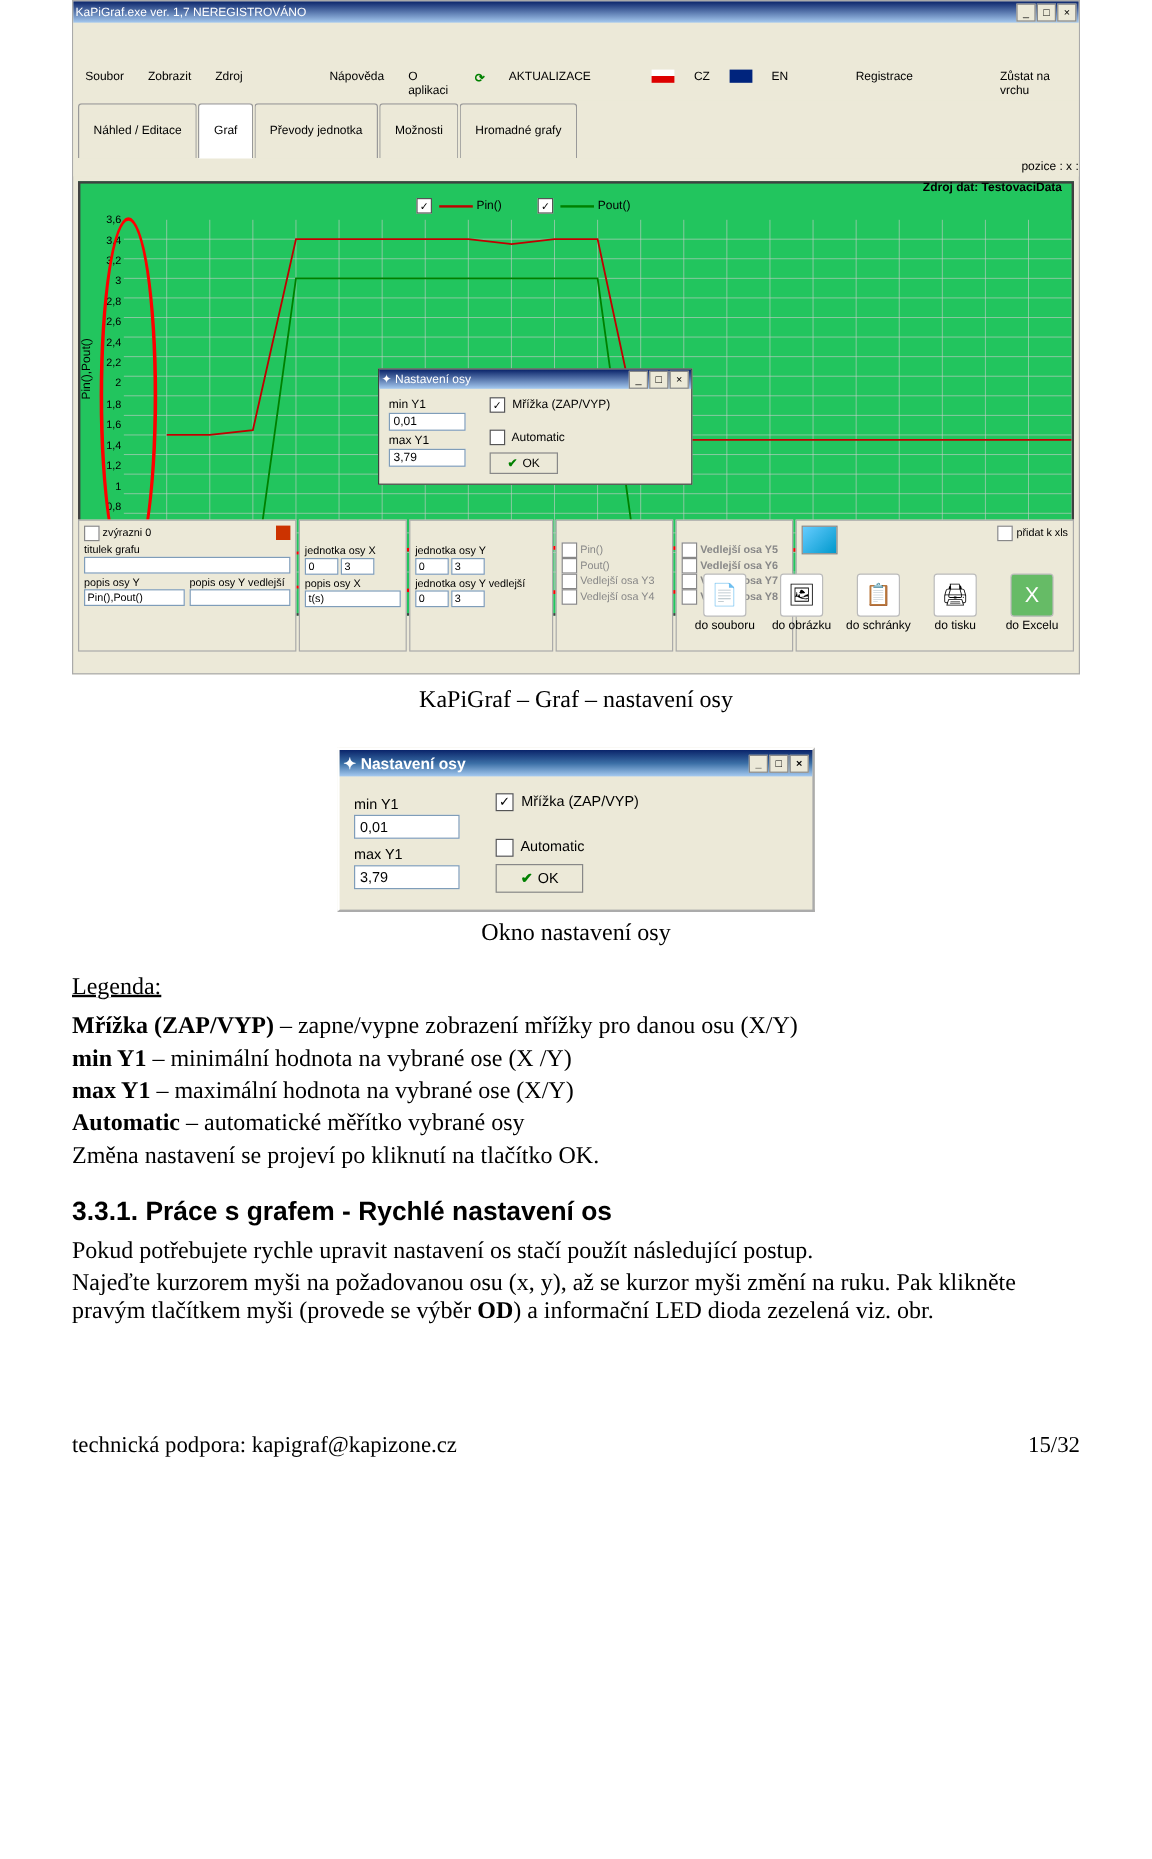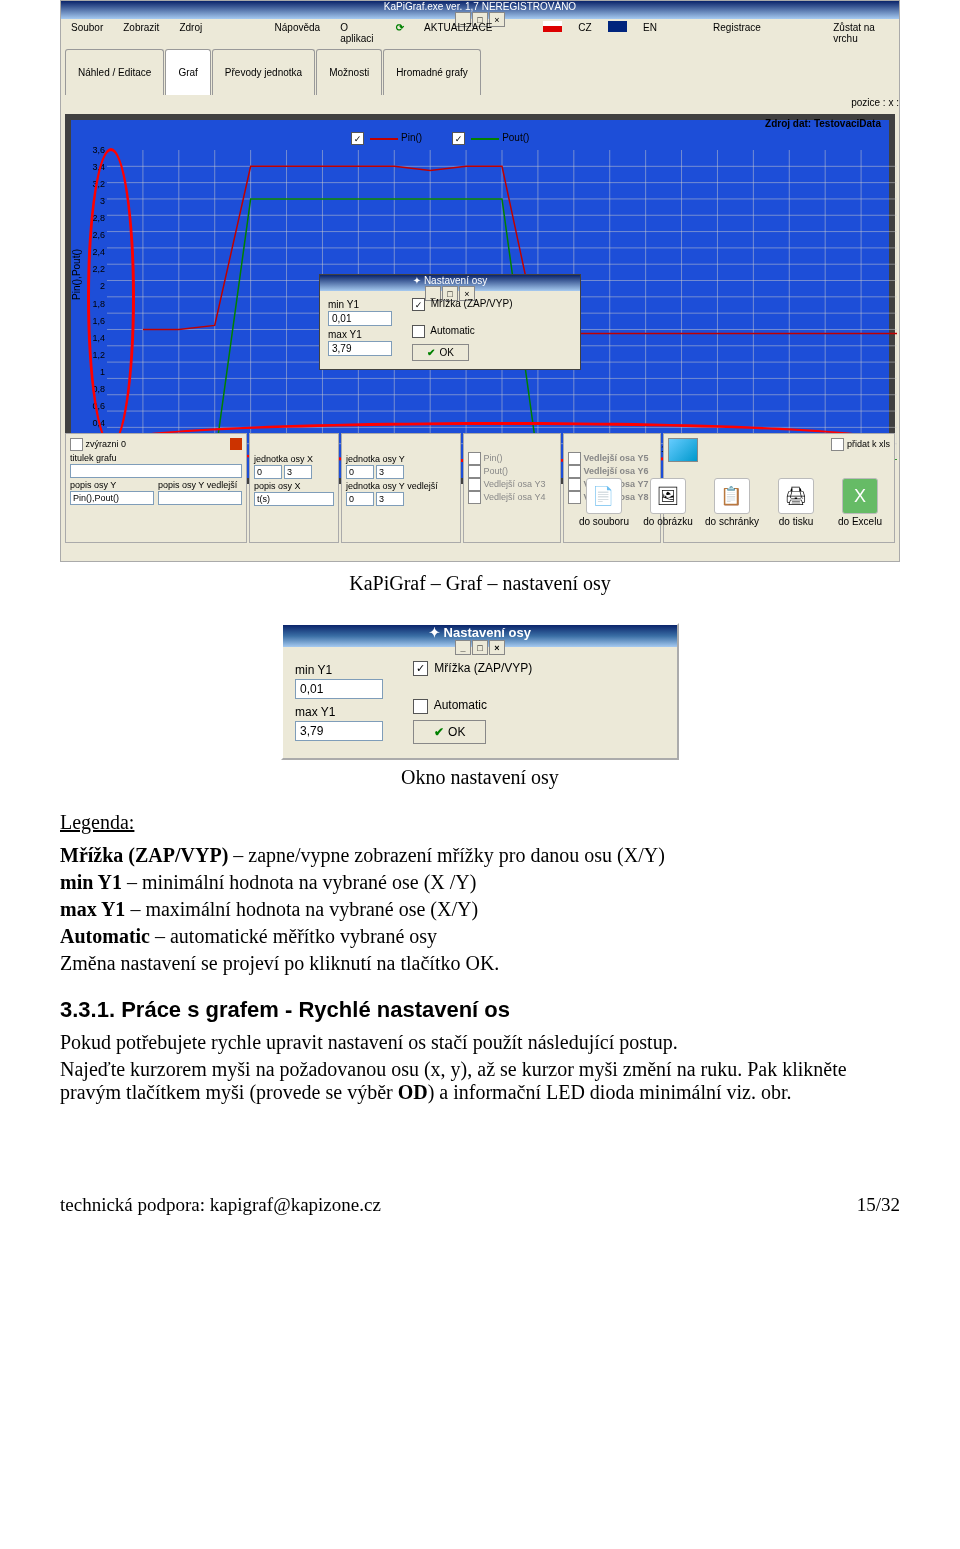--- a/index.html
+++ b/index.html
@@ -1,29 +1,29 @@
 <!DOCTYPE html>
 <html><head>
 <meta charset="utf-8">
 <style>
   body { margin:0; font-family: "Times New Roman", Georgia, serif; font-size:18px; color:#000; background:#fff; }
   .page { width:960px; margin:0 auto; position:relative; min-height:1549px; box-sizing:border-box; padding:0 60px 40px 60px;}
   .screenshot { border:1px solid #aaa; background:#ece9d8; font-family: Tahoma, Verdana, sans-serif; font-size:10px; color:#000; }
   
   #bigshot { width:838px; height:560px; position:relative; overflow:hidden; }
-  .titlebar { height:18px; background:linear-gradient(#0a246a,#a6caf0); color:#fff; display:flex; align-items:center; padding:0 2px; font-size:10px; justify-content:space-between;flex-direction:column;}
+  .titlebar { height:18px; background:linear-gradient(#0a246a,#a6caf0); color:#fff; display:flex; align-items:center; padding:0 2px; font-size:10px; justify-content:space-between;}
   .titlebar .tbtns { display:flex; gap:1px;}
   .tbtns span { width:14px; height:13px; background:#ece9d8; border:1px solid #888; color:#000; display:flex; align-items:center; justify-content:center; font-size:9px;}
   .menubar, .menubar2 { display:flex; gap:12px; padding:2px 6px; background:#ece9d8; font-size:10px; }
-  .menubar span, .menubar2 span { padding:1px 4px; }
+  .menubar span, .menubar2 span { padding:1px 4px;margin-top:37px; }
   .flag { width:14px; height:9px; display:inline-block; vertical-align:middle;}
   .tabrow { display:flex; gap:1px; padding:2px 4px 0 4px; background:#ece9d8; }
   .tab { padding:17px 12px; border:1px solid #999; border-bottom:none; background:#ece9d8; font-size:10px; border-radius:3px 3px 0 0;}
   .tab.active { background:#fff; }
-  .chartframe { margin:4px; border:6px solid #404040; background:#1d4ed8; height:358px; position:relative;}
+  .chartframe { margin:4px; border:2px solid #404040; background:#22c55e; height:358px; position:relative;}
   .ytick { position:absolute; font-size:9px; text-align:right; width:22px;}
   .xtick { position:absolute; font-size:9px; }
   .ylabel { position:absolute; left:0px; top:180px; transform:rotate(-90deg); transform-origin:left top; font-size:10px;}
   .redellipse { position:absolute; border:3px solid red; border-radius:50%;}
   .chartsvg { position:absolute; }
   .legendrow { position:absolute; left:280px; top:12px; font-size:10px; display:flex; gap:30px; align-items:center;}
   .cb { width:11px; height:11px; border:1px solid #555; display:inline-flex; align-items:center; justify-content:center; margin-right:3px; vertical-align:middle; background:#fff; font-size:9px;}
   .bottompanels { position:absolute; left:4px; right:4px; bottom:18px; height:110px; display:flex; gap:2px;}
   .panel { border:1px solid #aaa; padding:4px; font-size:9px; background:#ece9d8; }
   .panel input[type=text]{ width:100%; font-size:9px; border:1px solid #7f9db9; padding:1px 2px; box-sizing:border-box;}
@@ -330,21 +330,21 @@
   <div class="doc">
     <div class="legendhdr">Legenda:</div>
     <p><b>Mřížka (ZAP/VYP)</b><span> – zapne/vypne zobrazení mřížky pro danou osu (X/Y)</span></p>
     <p><b>min Y1</b><span> – minimální hodnota na vybrané ose (X /Y)</span></p>
     <p><b>max Y1</b><span> – maximální hodnota na vybrané ose (X/Y)</span></p>
     <p><b>Automatic</b><span> – automatické měřítko vybrané osy</span></p>
     <p>Změna nastavení se projeví po kliknutí na tlačítko OK.</p>
 
     <h3 class="sec">3.3.1. Práce s grafem -  Rychlé nastavení os</h3>
     <p>Pokud potřebujete rychle upravit nastavení os stačí použít následující postup.</p>
-    <p><span>Najeďte kurzorem myši na požadovanou osu (x, y), až se kurzor myši změní na ruku. Pak klikněte pravým tlačítkem myši (provede se výběr </span><b>OD</b><span>) a informační LED dioda minimální viz. obr.</span></p>
+    <p><span>Najeďte kurzorem myši na požadovanou osu (x, y), až se kurzor myši změní na ruku. Pak klikněte pravým tlačítkem myši (provede se výběr </span><b>OD</b><span>) a informační LED dioda zezelená viz. obr.</span></p>
   </div>
 
   <div class="footer">
     <span>technická podpora: kapigraf@kapizone.cz</span>
     <span>15/32</span>
   </div>
 
 </div>
 
 </body></html>

